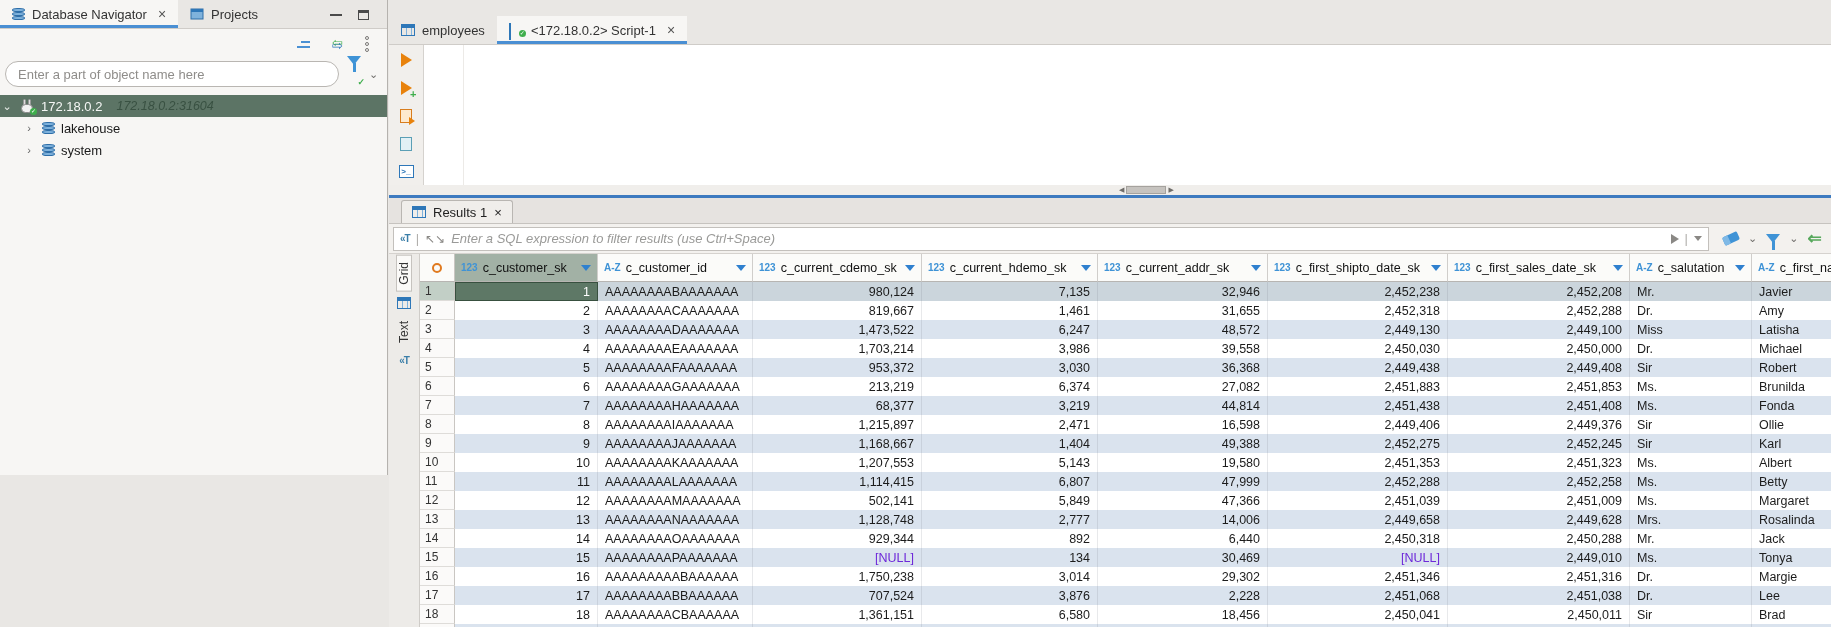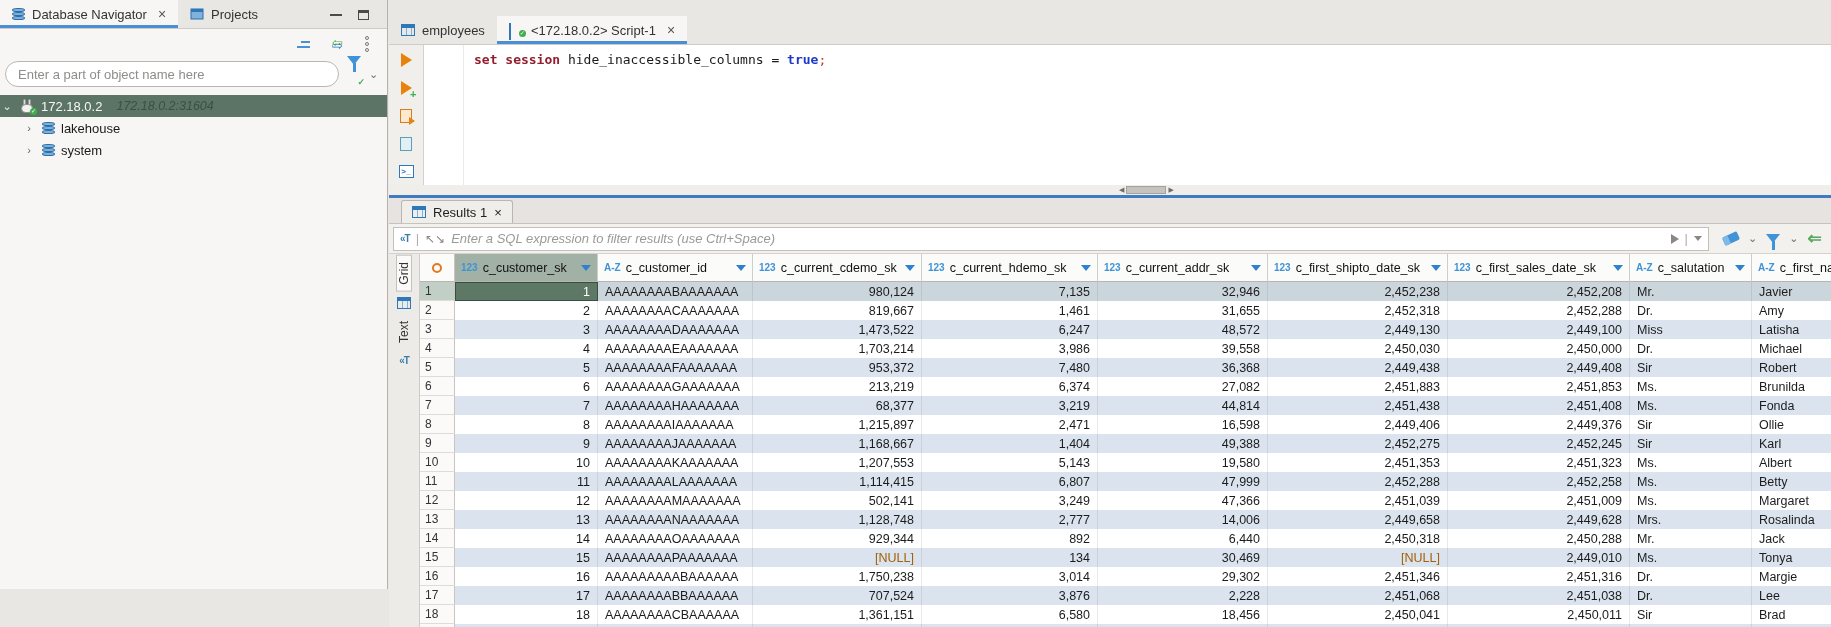--- a/index.html
+++ b/index.html
@@ -1,21 +1,21 @@
 <!DOCTYPE html>
 <html><head>
 <meta charset="utf-8">
 <style>
   * { margin:0; padding:0; box-sizing:border-box; }
   html,body { width:1831px; height:627px; overflow:hidden; background:#fff;
     font-family:"Liberation Sans", sans-serif; color:#1a1a1a; }
   .app { position:relative; width:1831px; height:627px; background:#e9e7e4; }
 
   
-  .nav { position:absolute; left:0; top:0; width:388px; height:589px; background:#f7f6f4;
+  .nav { position:absolute; left:0; top:0; width:388px; height:475px; background:#f7f6f4;
          border-right:1px solid #b5b2ae; }
   .tabbar { height:29px; background:#e9e7e4; display:flex; align-items:stretch; position:relative;
             border-bottom:1px solid #cfccc8; }
   .tab { display:flex; align-items:center; gap:7px; padding:0 12px; font-size:13px; color:#333;
          position:relative; cursor:default; }
   .tab.active { background:#f7f6f4; }
   .tab.active::after { content:""; position:absolute; left:0; right:0; bottom:0; height:3px; background:#4a8fd3; }
   .tab .x { color:#555; font-size:14px; margin-left:4px; }
   .winbtns { position:absolute; right:18px; top:0; height:29px; display:flex; align-items:center; gap:16px;
              color:#4a4a4a; }
@@ -147,21 +147,21 @@
   .rn { width:35px; flex:none; background:#fbfaf9; border-right:1px solid #c9c6c2; border-bottom:1px solid #dedcd9;
         font-size:12px; color:#333; padding-left:5px; display:flex; align-items:center; }
   .cell { flex:none; font-size:12.5px; display:flex; align-items:center; padding:0 7px;
           border-right:1px solid rgba(110,120,130,0.16); white-space:nowrap; overflow:hidden; color:#1c1c1c; }
   .cell.num { justify-content:flex-end; }
   .grow.odd .cell { background:#dae3ee; }
   .grow.even .cell { background:#ffffff; }
   .grow.selrow .cell { background:#cbd5dc; }
   .grow.selrow .rn { background:#c2cfc6; }
   .cell.selcell { background:#5e7866 !important; color:#fff; outline:1px solid #38503f; outline-offset:-1px; }
-  .cell .nullv { color:#a16207; }
+  .cell .nullv { color:#6d28d9; }
 </style>
 </head>
 <body>
 
 <div class="app">
 
   <aside class="nav">
     <div class="tabbar">
       <div class="tab active">
         <span class="ic">
@@ -281,21 +281,20 @@
             <span class="doc"></span>
             <span style="position:absolute;right:-3px;bottom:-2px;width:0;height:0;border-left:6px solid #e8820c;border-top:4px solid transparent;border-bottom:4px solid transparent"></span>
           </span>
         <span class="ic">
             <span class="doc teal"></span>
           </span>
         <span class="ic consoleic">&gt;_</span>
       </div>
       <div class="gutter"></div>
       <div class="codearea" id="code">
-          <div class="code-line"><span class="tok-kw">set session</span><span class="tok-plain"> hide_inaccessible_columns = </span><span class="tok-bool">true</span><span class="tok-punct">;</span></div>
           <div class="code-line"></div>
         </div>
     </div>
 
     <div class="ed-scroll">
       <span class="thumbwrap">
           <span class="ar">◀</span>
           <span class="thumb"></span>
           <span class="ar">▶</span>
         </span>
@@ -440,21 +439,21 @@
                 <div class="cell num" style="width: 180px;">2,450,030</div>
                 <div class="cell num" style="width: 182px;">2,450,000</div>
                 <div class="cell text" style="width: 122px;">Dr.</div>
                 <div class="cell text" style="width: 200px;">Michael</div>
               </div>
               <div class="grow odd">
                 <div class="rn">5</div>
                 <div class="cell num" style="width: 143px;">5</div>
                 <div class="cell text" style="width: 155px;">AAAAAAAAFAAAAAAA</div>
                 <div class="cell num" style="width: 169px;">953,372</div>
-                <div class="cell num" style="width: 176px;">7,480</div>
+                <div class="cell num" style="width: 176px;">3,030</div>
                 <div class="cell num" style="width: 170px;">36,368</div>
                 <div class="cell num" style="width: 180px;">2,449,438</div>
                 <div class="cell num" style="width: 182px;">2,449,408</div>
                 <div class="cell text" style="width: 122px;">Sir</div>
                 <div class="cell text" style="width: 200px;">Robert</div>
               </div>
               <div class="grow even">
                 <div class="rn">6</div>
                 <div class="cell num" style="width: 143px;">6</div>
                 <div class="cell text" style="width: 155px;">AAAAAAAAGAAAAAAA</div>
@@ -524,21 +523,21 @@
                 <div class="cell num" style="width: 180px;">2,452,288</div>
                 <div class="cell num" style="width: 182px;">2,452,258</div>
                 <div class="cell text" style="width: 122px;">Ms.</div>
                 <div class="cell text" style="width: 200px;">Betty</div>
               </div>
               <div class="grow even">
                 <div class="rn">12</div>
                 <div class="cell num" style="width: 143px;">12</div>
                 <div class="cell text" style="width: 155px;">AAAAAAAAMAAAAAAA</div>
                 <div class="cell num" style="width: 169px;">502,141</div>
-                <div class="cell num" style="width: 176px;">3,249</div>
+                <div class="cell num" style="width: 176px;">5,849</div>
                 <div class="cell num" style="width: 170px;">47,366</div>
                 <div class="cell num" style="width: 180px;">2,451,039</div>
                 <div class="cell num" style="width: 182px;">2,451,009</div>
                 <div class="cell text" style="width: 122px;">Ms.</div>
                 <div class="cell text" style="width: 200px;">Margaret</div>
               </div>
               <div class="grow odd">
                 <div class="rn">13</div>
                 <div class="cell num" style="width: 143px;">13</div>
                 <div class="cell text" style="width: 155px;">AAAAAAAANAAAAAAA</div>

